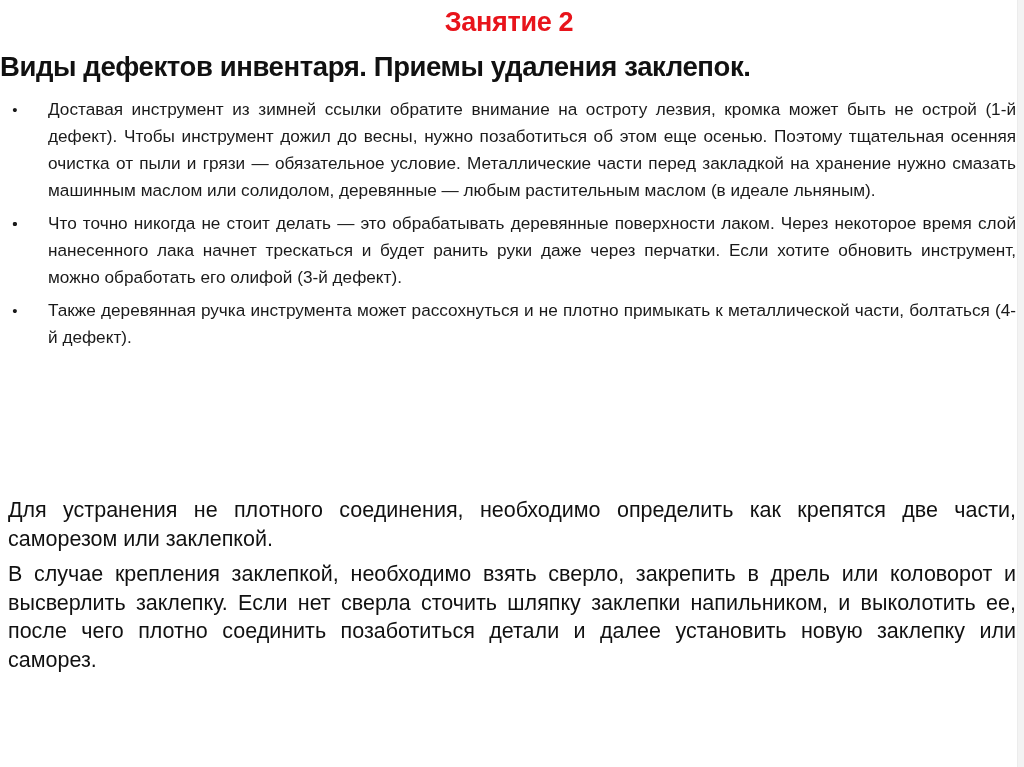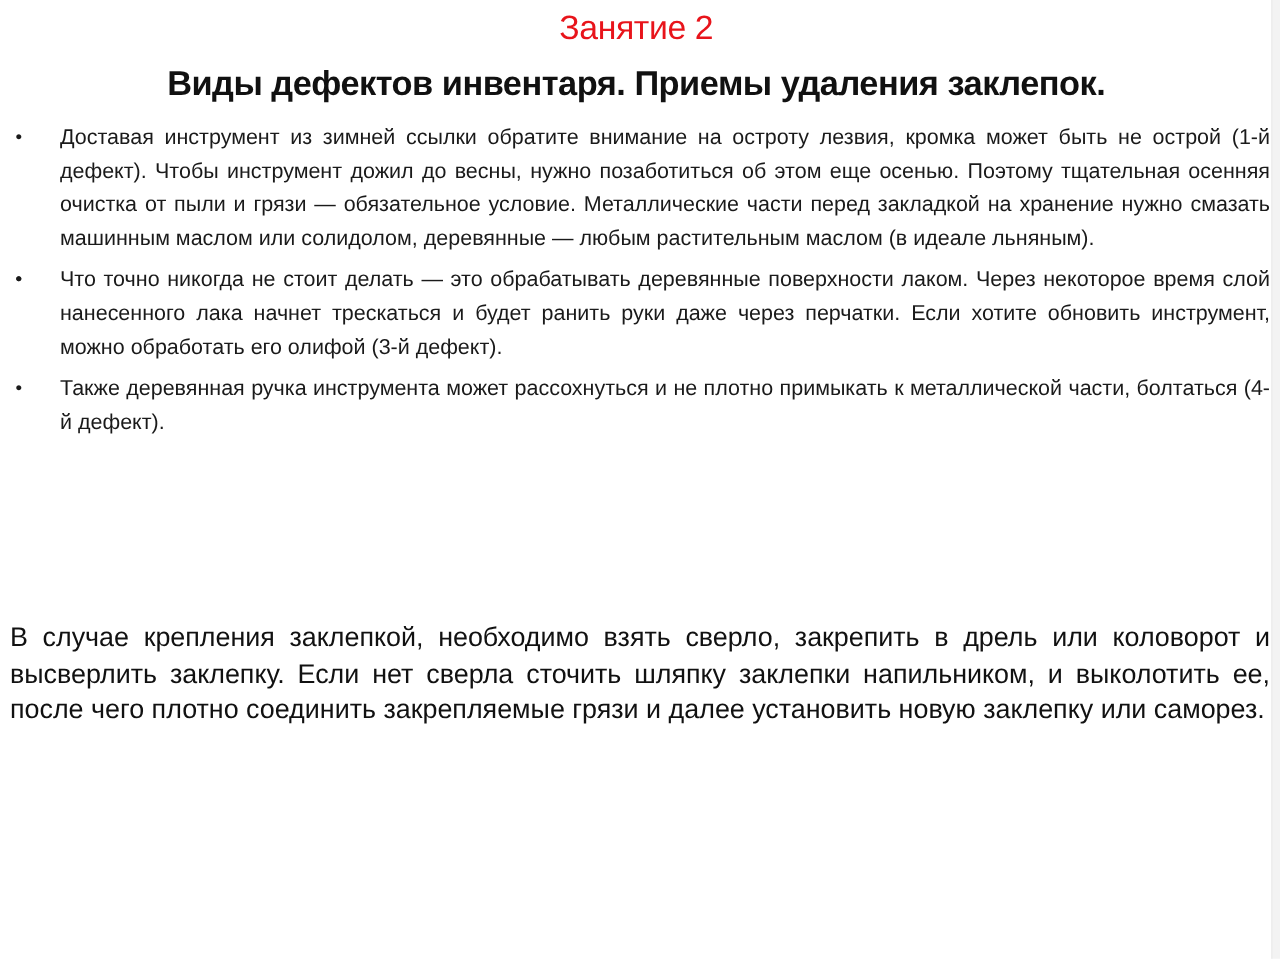--- a/index.html
+++ b/index.html
@@ -31,32 +31,32 @@
       height: 767px;
       background: #f3f3f3;
       border-left: 1px solid #ececec;
     }
     .title-red {
       position: absolute;
       left: 0;
       width: 1018px;
       top: 2px;
       text-align: center;
-      font-weight: normal;
+      font-weight: bold;
       font-size: 27px;
       line-height: 40px;
       color: #e8141b;
       letter-spacing: -0.3px;
     }
     .title-main {
       position: absolute;
       left: 0;
       width: 1018px;
       top: 47px;
-      text-align: center;
+      text-align: left;
       font-weight: bold;
       font-size: 27.5px;
       line-height: 40px;
       color: #111111;
       letter-spacing: -0.4px;
     }
     .bullets {
       position: absolute;
       left: 8px;
       top: 96px;
@@ -116,16 +116,17 @@
       <span class="bullet-dot">•</span>
       <span>Что точно никогда не стоит делать — это обрабатывать деревянные поверхности лаком. Через некоторое время слой нанесенного лака начнет трескаться и будет ранить руки даже через перчатки. Если хотите обновить инструмент, можно обработать его олифой (3-й дефект).</span>
     </li>
     <li class="bullet-item">
       <span class="bullet-dot">•</span>
       <span>Также деревянная ручка инструмента может рассохнуться и не плотно примыкать к металлической части, болтаться (4-й дефект).</span>
     </li>
   </ul>
 
   <div class="para-block">
-    <p class="para">В случае крепления заклепкой, необходимо взять сверло, закрепить в дрель или коловорот и высверлить заклепку. Если нет сверла сточить шляпку заклепки напильником, и выколотить ее, после чего плотно соединить закрепляемые грязи и далее установить новую заклепку или саморез.</p>
+    <p class="para">Для устранения не плотного соединения, необходимо определить как крепятся две части, саморезом или заклепкой.</p>
+    <p class="para">В случае крепления заклепкой, необходимо взять сверло, закрепить в дрель или коловорот и высверлить заклепку. Если нет сверла сточить шляпку заклепки напильником, и выколотить ее, после чего плотно соединить позаботиться детали и далее установить новую заклепку или саморез.</p>
   </div>
 </div>
 <div class="right-edge"></div>
 
 </body></html>

